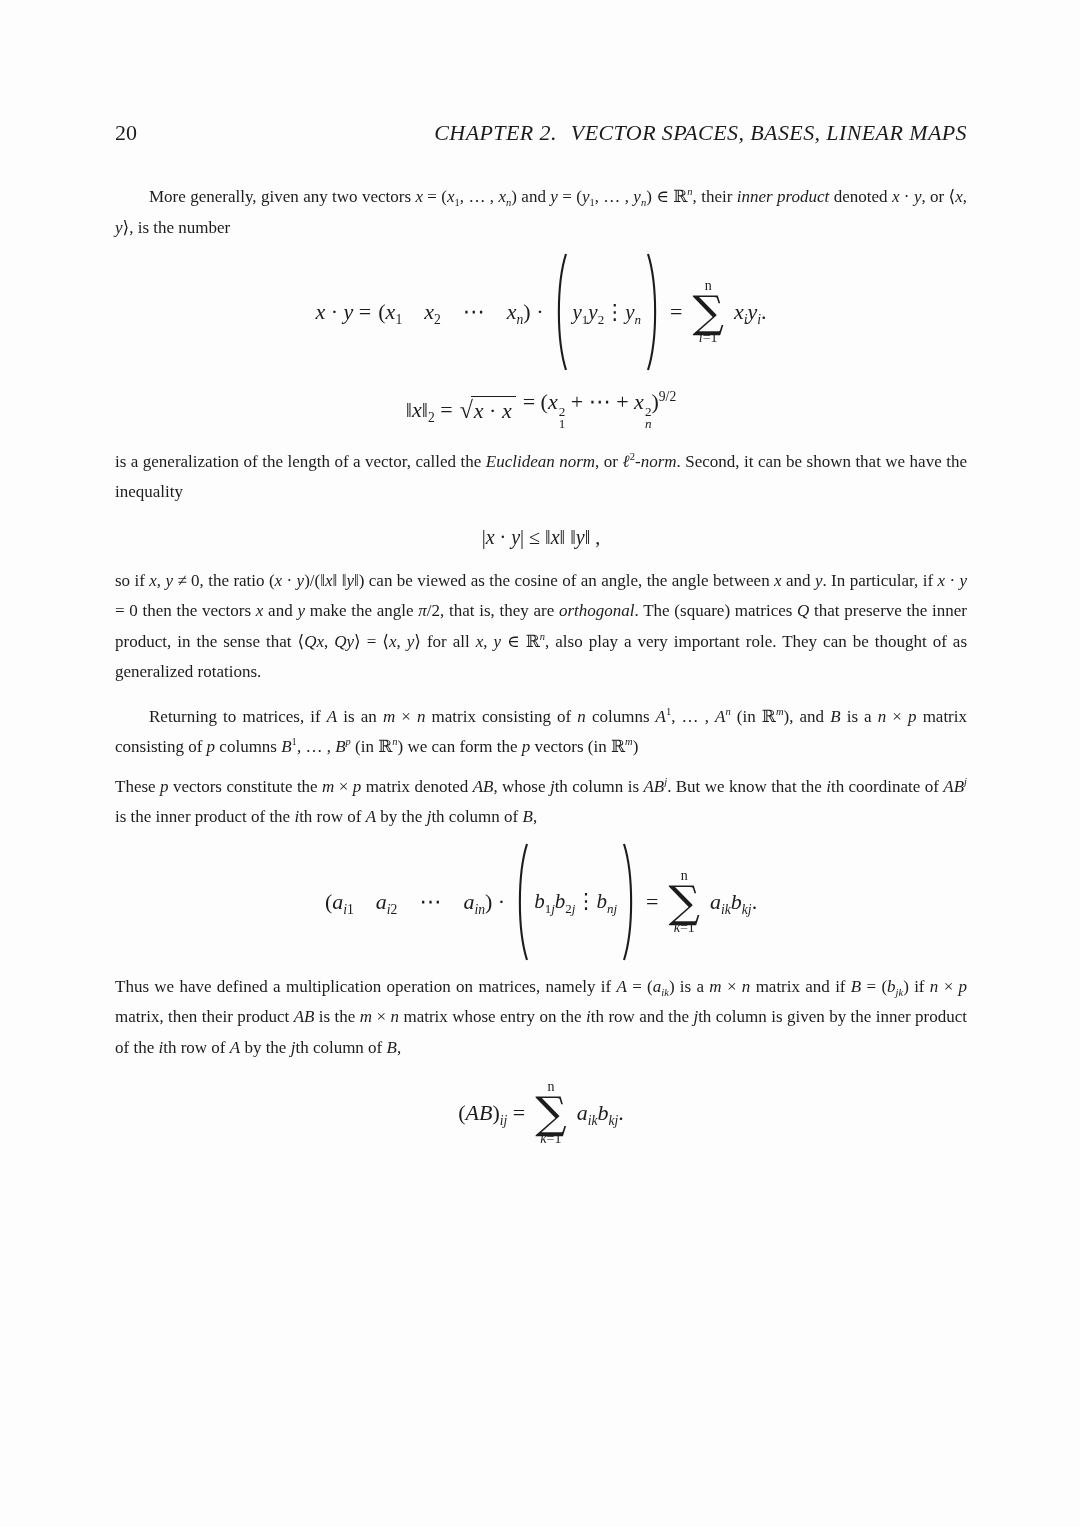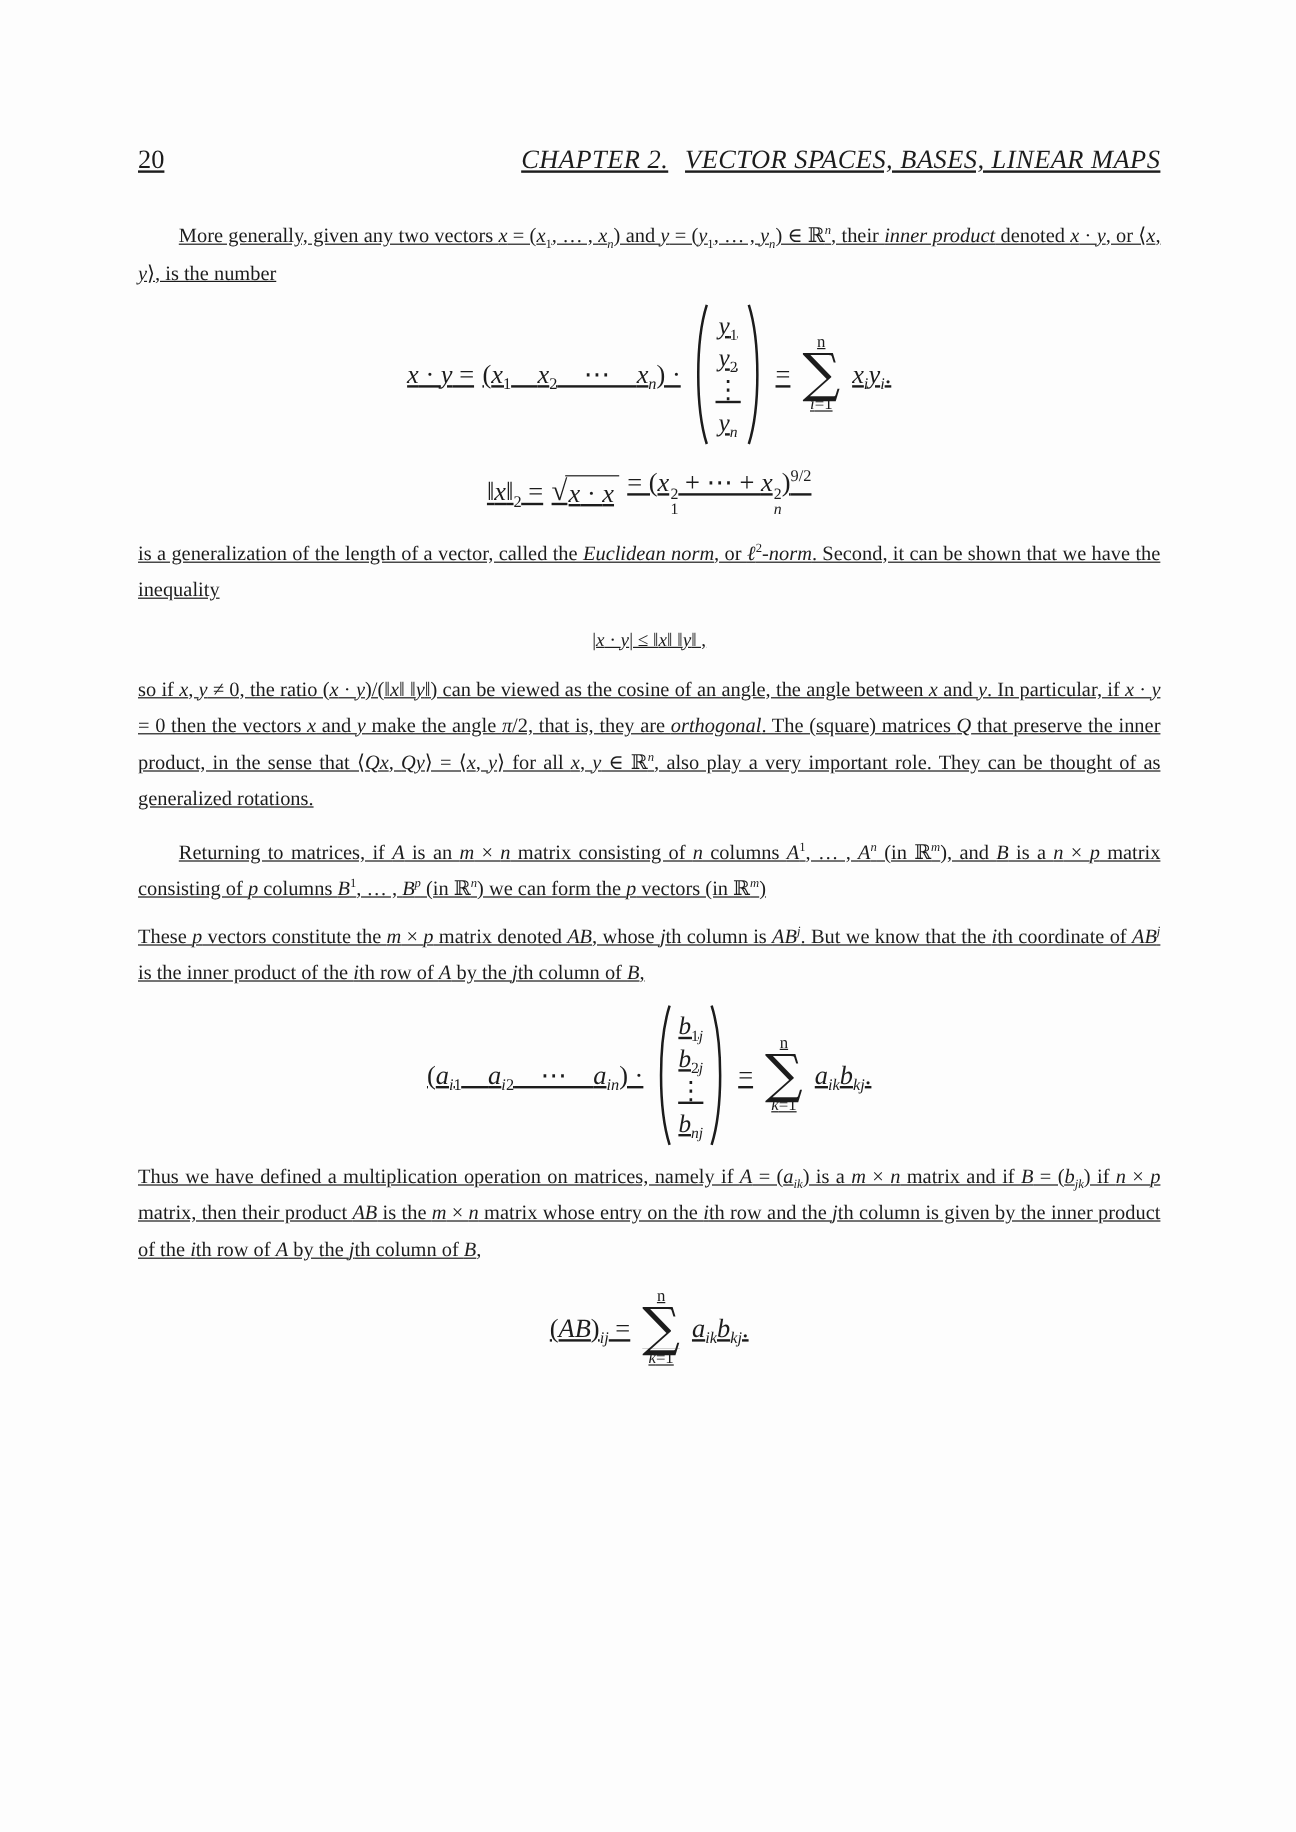--- a/index.html
+++ b/index.html
@@ -1,40 +1,40 @@
 <!DOCTYPE html>
 <html><head>
 <meta charset="utf-8">
 <style>
   html,body{margin:0;padding:0;background:#e8e8e8;}
   .page{
     width:1080px;height:1527px;background:#fdfdfd;position:relative;
     font-family:"Liberation Serif","DejaVu Serif",serif;color:#1c1c1c;
     overflow:hidden;margin:0 auto;
   }
-  .content{position:absolute;left:115px;top:120px;width:852px;text-decoration:underline;}
+  .content{position:absolute;left:115px;top:120px;width:852px;}
   .doc-header{display:flex;justify-content:space-between;align-items:baseline;font-size:22px;}
   .doc-header .pageno{font-style:normal;}
   .doc-header .chapter{font-style:italic;letter-spacing:0.4px;white-space:nowrap;}
   .doc-header .chapter .gap{display:inline-block;width:14px;}
   .p{font-size:17px;line-height:30.5px;text-align:justify;margin:0;}
   .indent{text-indent:34px;}
   .mt-lg{margin-top:36px;}
   .mt-md{margin-top:14px;}
   .mt-sm{margin-top:9px;}
   i{font-style:italic;}
   sub,sup{font-size:0.62em;line-height:0;}
   
   .ss{display:inline-flex;flex-direction:column;align-items:flex-start;vertical-align:-0.5em;line-height:0.95;font-size:0.6em;margin-left:1px;}
   .ss span{display:block;}
   
   .equation{display:flex;justify-content:center;align-items:center;gap:7px;font-size:22px;margin:10px 0;}
-  .eq-line{text-align:center;font-size:16px;margin:14px 0;line-height:1.5;}
+  .eq-line{text-align:center;font-size:20px;margin:14px 0;line-height:1.5;}
   .colvec{display:inline-flex;align-items:center;margin:0 2px;}
-  .col{display:inline-flex;flex-direction:column;align-items:center;line-height:27px;padding:0 5px;font-size:21px;}
+  .col{display:inline-flex;flex-direction:row;align-items:center;line-height:27px;padding:0 5px;font-size:21px;}
   .paren-svg{display:block;}
   .sum{display:inline-flex;flex-direction:column;align-items:center;line-height:1;margin:0 3px;}
   .sum .limit{font-size:14px;line-height:1.15;}
   .sum .sigma{font-size:44px;line-height:0.82;font-family:"DejaVu Serif",serif;}
   .sqrt{display:inline-flex;align-items:stretch;}
   .sqrt .rad{font-size:24px;line-height:1;align-self:center;margin-right:-2px;}
   .sqrt .radicand{border-top:1.8px solid #1c1c1c;padding:1px 4px 0 3px;}
   .eqm1{margin:8px 0 4px;}
   .eqm2{margin:16px 0;}
 </style>

